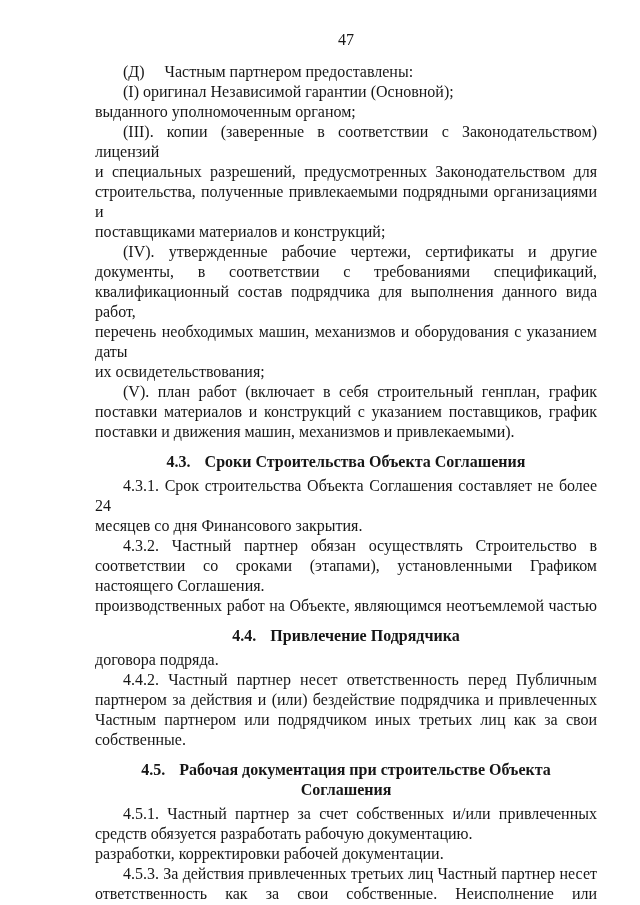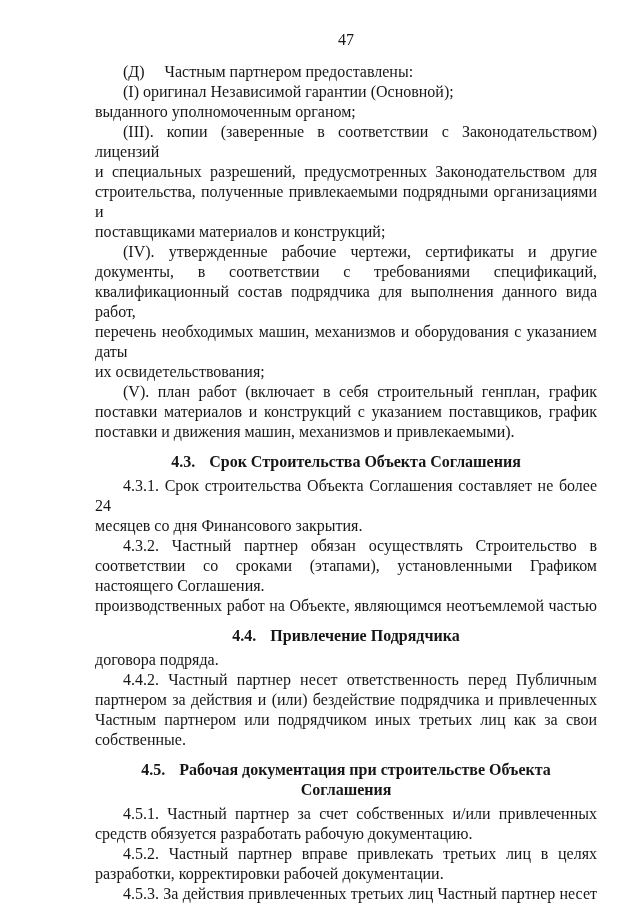--- a/index.html
+++ b/index.html
@@ -75,21 +75,21 @@
         <span class="line">документы, в соответствии с требованиями спецификаций,</span>
         <span class="line">квалификационный состав подрядчика для выполнения данного вида работ,</span>
         <span class="line">перечень необходимых машин, механизмов и оборудования с указанием даты</span>
         <span class="line last">их освидетельствования;</span>
       </p>
       <p class="para">
         <span class="line first">(V). план работ (включает в себя строительный генплан, график</span>
         <span class="line">поставки материалов и конструкций с указанием поставщиков, график</span>
         <span class="line last">поставки и движения машин, механизмов и привлекаемыми).</span>
       </p>
-      <div class="heading center"><span class="hnum">4.3.</span><span>Срок Строительства Объекта Соглашения</span></div>
+      <div class="heading center"><span class="hnum">4.3.</span><span>Сроки Строительства Объекта Соглашения</span></div>
       <p class="para">
         <span class="line first">4.3.1. Срок строительства Объекта Соглашения составляет не более 24</span>
         <span class="line last">месяцев со дня Финансового закрытия.</span>
       </p>
       <p class="para">
         <span class="line first">4.3.2. Частный партнер обязан осуществлять Строительство в</span>
         <span class="line">соответствии со сроками (этапами), установленными Графиком</span>
         <span class="line last">настоящего Соглашения.</span>
         <span class="line">производственных работ на Объекте, являющимся неотъемлемой частью</span>
       </p>
@@ -102,21 +102,20 @@
         <span class="line">партнером за действия и (или) бездействие подрядчика и привлеченных</span>
         <span class="line">Частным партнером или подрядчиком иных третьих лиц как за свои</span>
         <span class="line last">собственные.</span>
       </p>
       <div class="heading left"><span class="hnum">4.5.</span><span>Рабочая документация при строительстве Объекта Соглашения</span></div>
       <p class="para">
         <span class="line first">4.5.1. Частный партнер за счет собственных и/или привлеченных</span>
         <span class="line last">средств обязуется разработать рабочую документацию.</span>
       </p>
       <p class="para">
-        <span class="line first">4.5.2. Частный партнер вправе привлекать третьих лиц в целях</span>
         <span class="line last">разработки, корректировки рабочей документации.</span>
       </p>
       <p class="para jlast">
         <span class="line first">4.5.3. За действия привлеченных третьих лиц Частный партнер несет</span>
         <span class="line last">ответственность как за свои собственные. Неисполнение или ненадлежащее</span>
       </p>
     </div>
 </div>
 
 </body></html>

